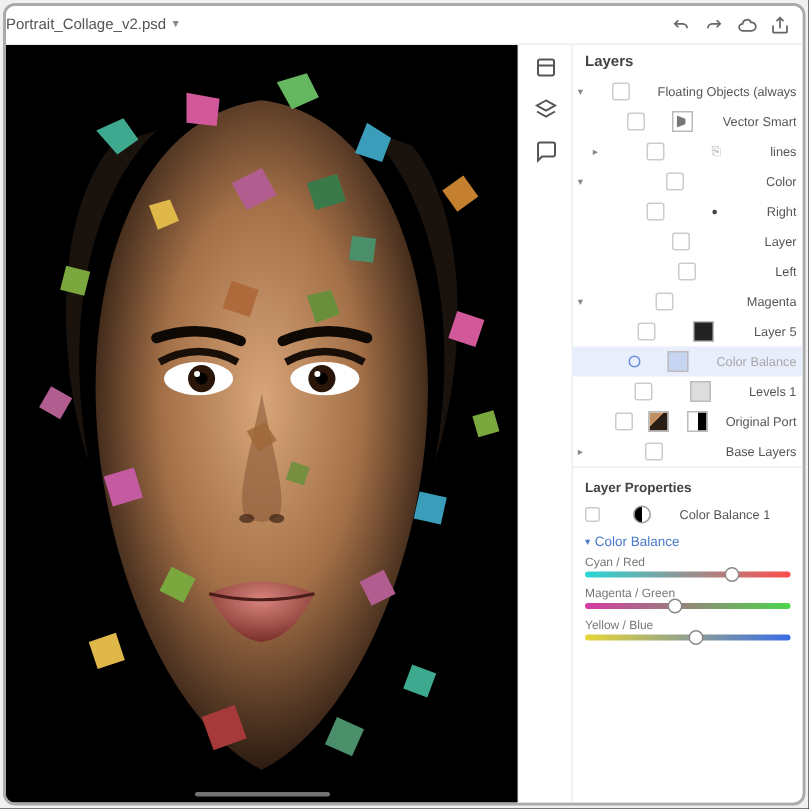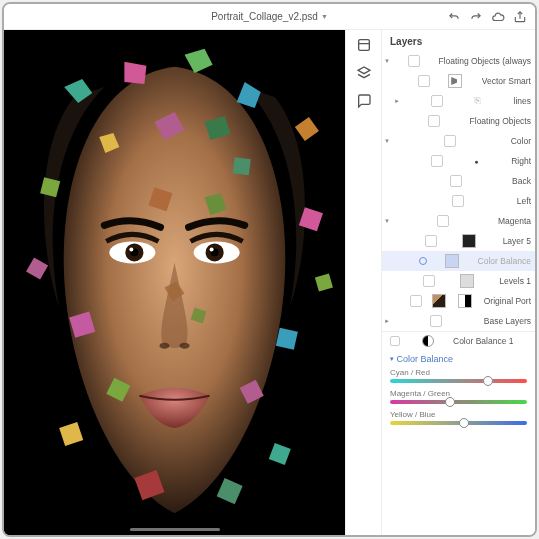--- a/index.html
+++ b/index.html
@@ -1,18 +1,18 @@
 <!DOCTYPE html>
 <html><head>
 <meta charset="utf-8">
 <style>
 * { margin: 0; padding: 0; box-sizing: border-box; }
 body { width: 539px; height: 539px; background: #f0f0f0; font-family: -apple-system, BlinkMacSystemFont, "Segoe UI", sans-serif; overflow: hidden; display: flex; align-items: center; justify-content: center; }
 .tablet { width: 535px; height: 535px; background: #fff; border: 2px solid #aaa; border-radius: 8px; overflow: hidden; position: relative; }
-.titlebar { height: 26px; background: #fff; display: flex; align-items: center; justify-content: center; position: relative; font-size: 10px; color: #555; border-bottom: 1px solid #eee; }
+.titlebar { height: 26px; background: #fff; display: flex; align-items: center; position: relative; font-size: 10px; color: #555; border-bottom: 1px solid #eee; }
 .titlebar .actions { position: absolute; right: 8px; display: flex; gap: 8px; }
 .titlebar .icon { width: 14px; height: 14px; display: flex; align-items: center; justify-content: center; color: #666; }
 .workspace { display: flex; height: calc(100% - 26px); }
 .canvas { flex: 1; background: #000; position: relative; overflow: hidden; }
 .face { position: absolute; inset: 0; }
 .face svg { width: 100%; height: 100%; display: block; }
 .right-col { width: 36px; background: #fff; border-left: 1px solid #eee; display: flex; flex-direction: column; align-items: center; padding-top: 6px; gap: 10px; }
 .right-col .tool { width: 18px; height: 18px; color: #555; display: flex; align-items: center; justify-content: center; }
 .layers { width: 154px; background: #fff; border-left: 1px solid #eee; display: flex; flex-direction: column; font-size: 9px; color: #444; overflow: hidden; }
 .panel-title { font-weight: 600; font-size: 10px; padding: 6px 8px 4px; }
@@ -188,41 +188,36 @@
             <span class="visicon"></span>
             <span class="thumb vec"></span>
             <span class="layer-label">Vector Smart</span>
           </div>
         <div class="layer-row indent-1">
             <span class="disclosure">▸</span>
             <span class="visicon"></span>
             <span style="margin-right:4px;color:#aaa;font-size:8px">⎘</span>
             <span class="layer-label">lines</span>
           </div>
-        <div class="layer-row indent-1">
-            <span class="disclosure"></span>
-            <span class="visicon"></span>
-            <span class="layer-label">Floating Objects</span>
-          </div>
 
         <div class="layer-row">
             <span class="disclosure">▾</span>
             <span class="visicon"></span>
             <span class="layer-label">Color</span>
           </div>
         <div class="layer-row indent-1">
             <span class="disclosure"></span>
             <span class="visicon"></span>
             <span style="margin-right:4px;color:#444;font-size:7px">●</span>
             <span class="layer-label">Right</span>
           </div>
         <div class="layer-row indent-1">
             <span class="disclosure"></span>
             <span class="visicon"></span>
-            <span class="layer-label">Back</span>
+            <span class="layer-label">Layer</span>
           </div>
         <div class="layer-row indent-1">
             <span class="disclosure"></span>
             <span class="visicon"></span>
             <span class="layer-label">Left</span>
           </div>
 
         <div class="layer-row">
             <span class="disclosure">▾</span>
             <span class="visicon"></span>
@@ -255,20 +250,21 @@
           </div>
 
         <div class="layer-row">
             <span class="disclosure">▸</span>
             <span class="visicon"></span>
             <span class="layer-label">Base Layers</span>
           </div>
       </div>
 
       <div class="properties">
+        <div class="panel-title sub">Layer Properties</div>
         <div class="prop-row">
           <span class="visicon"></span>
           <span class="adjust-icon"></span>
           <span class="layer-label">Color Balance 1</span>
         </div>
         <div class="section-label">
             <span style="font-size:7px">▾</span>
             <span>Color Balance</span>
           </div>
 

